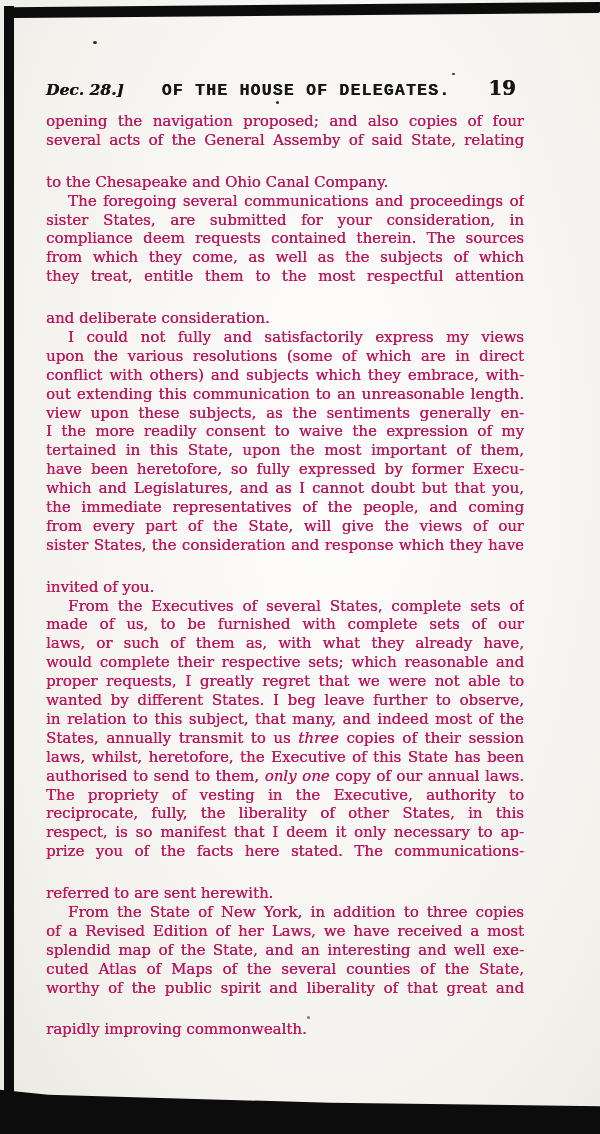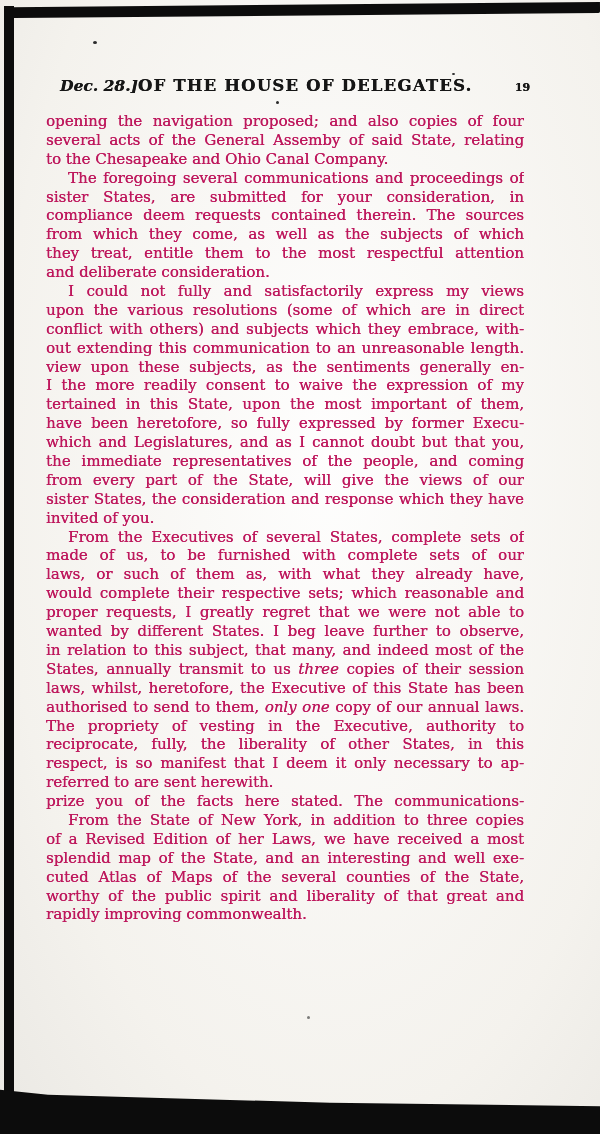--- a/index.html
+++ b/index.html
@@ -24,50 +24,51 @@
     position:absolute; left:4px; top:6px; width:10px; height:1088px;
     background:#0c0c0c;
   }
   .band-bottom {
     position:absolute; left:0; right:0; bottom:0; height:48px;
     background:#0c0c0c;
     clip-path:polygon(0 8%, 8% 18%, 55% 35%, 100% 42%, 100% 100%, 0 100%);
   }
   
   .header {
-    position:absolute; left:60px; top:76px; width:478px; height:26px;
+    position:absolute; left:46px; top:76px; width:478px; height:26px;
     color:#161616; display:flex; align-items:baseline;
   }
   .header .date {
     font-style:italic; font-weight:bold; font-size:15.5px; white-space:nowrap;
     text-shadow:0.3px 0 0 currentColor;
   }
   .header .title {
-    flex:1; text-align:left; font-weight:bold; font-size:16.5px;
+    flex:1; text-align:center; font-weight:bold; font-size:16.5px;
     letter-spacing:1.2px; white-space:nowrap;
     text-shadow:0.3px 0 0 currentColor;
+    font-family:Liberation Mono, monospace;
   }
   .header .pagenum {
-    font-weight:bold; font-size:11px; padding-right:8px;
+    font-weight:bold; font-size:20px; padding-right:8px;
     text-shadow:0.3px 0 0 currentColor;
   }
   
   .text-block {
     position:absolute; left:46px; top:112px; width:478px;
     color:#be185d; font-size:15px; line-height:18.9px;
     text-shadow:0.25px 0 0 currentColor;
   }
   .para { margin:0; }
   .line {
     white-space:normal;
     text-align:justify;
     text-align-last:justify;
     overflow:hidden; height:18.9px;
   }
-  .line.last { text-align-last:left; }
+  .line.last { text-align-last:left;margin-top:23px; }
   .line.first { text-indent:22px; }
   .line i { font-style:italic; }
   
   .speck { position:absolute; background:#2a2a2a; border-radius:50%; }
   .speck.s1 { left:93px;  top:41px;  width:4px; height:3px; }
   .speck.s2 { left:276px; top:101px; width:3px; height:3px; }
   .speck.s3 { left:452px; top:73px;  width:3px; height:2px; }
   .speck.s4 { left:307px; top:1016px;width:3px; height:3px; opacity:.6; }
 </style>
 </head>
@@ -126,22 +127,22 @@
       <div class="line">would complete their respective sets; which reasonable and</div>
       <div class="line">proper requests, I greatly regret that we were not able to</div>
       <div class="line">wanted by different States.  I beg leave further to observe,</div>
       <div class="line">in relation to this subject, that many, and indeed most of the</div>
       <div class="line">States, annually transmit to us <i>three</i> copies of their session</div>
       <div class="line">laws, whilst, heretofore, the Executive of this State has been</div>
       <div class="line">authorised to send to them, <i>only one</i> copy of our annual laws.</div>
       <div class="line">The propriety of vesting in the Executive, authority to</div>
       <div class="line">reciprocate, fully, the liberality of other States, in this</div>
       <div class="line">respect, is so manifest that I deem it only necessary to ap-</div>
+      <div class="line">prize you of the facts here stated.  The communications-</div>
       <div class="line last">referred to are sent herewith.</div>
-      <div class="line">prize you of the facts here stated.  The communications-</div>
     </div>
     <div class="para">
       <div class="line first">From the State of New York, in addition to three copies</div>
       <div class="line">of a Revised Edition of her Laws, we have received a most</div>
       <div class="line">splendid map of the State, and an interesting and well exe-</div>
       <div class="line">cuted Atlas of Maps of the several counties of the State,</div>
       <div class="line">worthy of the public spirit and liberality of that great and</div>
       <div class="line last">rapidly improving commonwealth.</div>
     </div>
   </div>

